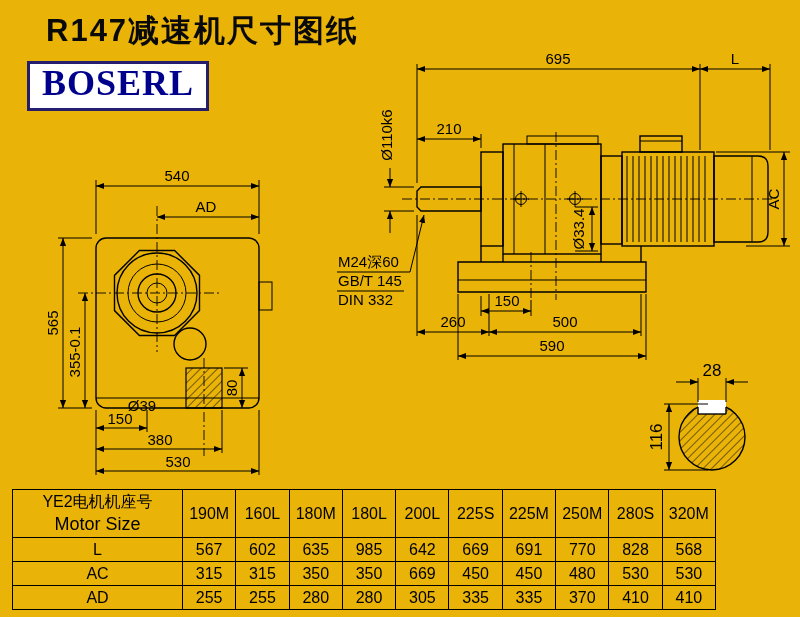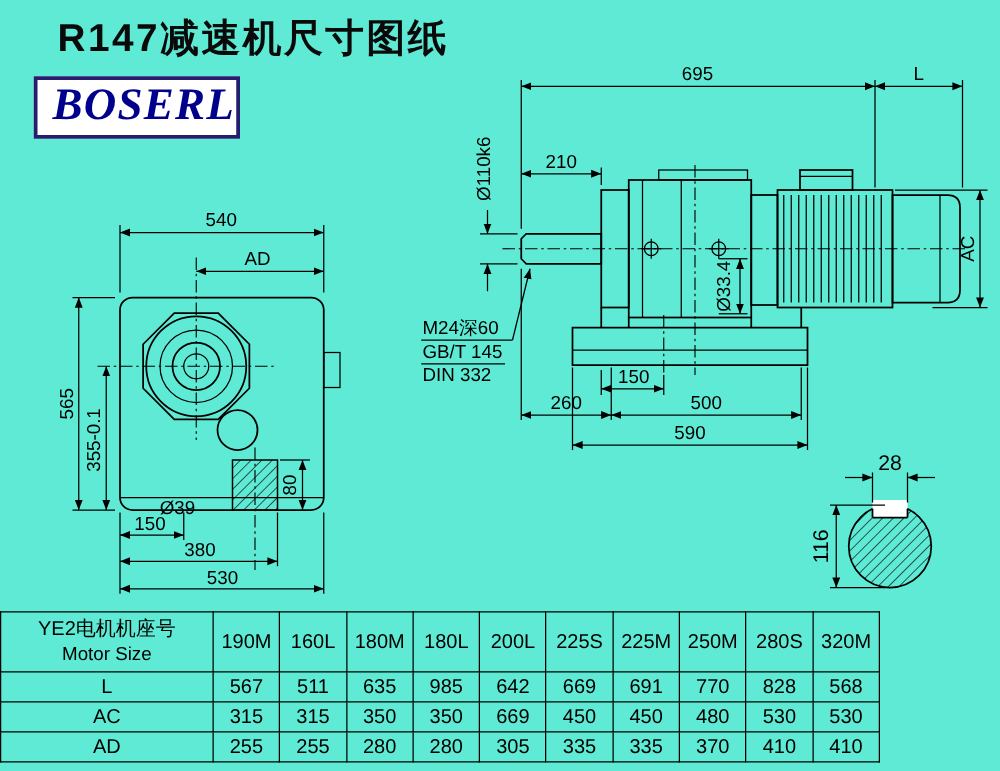--- a/index.html
+++ b/index.html
@@ -1,54 +1,54 @@
 <!DOCTYPE html>
 <html><head>
 <meta charset="utf-8">
 <style>
   * { box-sizing: border-box; }
   body { margin: 0; background: #fff; }
   .page {
     position: relative; width: 800px; height: 617px;
-    background: #5eead4; overflow: hidden;
+    background: #eab308; overflow: hidden;
     font-family: "Liberation Sans", sans-serif;
   }
   .title {
     position: absolute; left: 46px; top: 10px;
     font-size: 31px; font-weight: 700; color: #0a0a0a; letter-spacing: 2px;
   }
   .logo-box {
     position: absolute; left: 27px; top: 61px;
-    border: 3px solid #251d6e; background: #fff; padding: 1px 1px 5px 12px; font-style: italic;
+    border: 3px solid #251d6e; background: #fff; padding: 1px 12px 5px 12px;
   }
   .logo-text {
     font-family: "Liberation Serif", serif; font-size: 36px; font-weight: 700;
     color: #00008c; letter-spacing: 1px; line-height: 1.05; display: block;
   }
   svg.drawing { position: absolute; left: 0; top: 0; }
   svg .ln   { stroke: #000; stroke-width: 1.4; fill: none; }
   svg .thin { stroke: #000; stroke-width: 1; fill: none; }
   svg .dim-line { stroke: #000; stroke-width: 1; fill: none; }
   svg .cl   { stroke: #000; stroke-width: 0.9; fill: none; stroke-dasharray: 10 3 2 3; }
   svg text.dim {
     font-family: "Liberation Sans", sans-serif; font-size: 15px; fill: #000;
   }
   svg text.dim-lg { font-size: 17px; }
   .dim-table {
-    position: absolute; left: 0; top: 489px; width: 704px;
+    position: absolute; left: 12px; top: 489px; width: 704px;
     border-collapse: collapse; table-layout: fixed;
   }
   .dim-table td {
     border: 1px solid #000; text-align: center; vertical-align: middle;
     font-size: 16px; color: #000; padding: 0; height: 24px;
     font-family: "Liberation Sans", sans-serif;
   }
   .dim-table tr.head td { height: 48px; }
   .head-cn { font-size: 16px; line-height: 1.35; }
-  .head-en { font-size: 15px; line-height: 1.25; }
+  .head-en { font-size: 18px; line-height: 1.25; }
 </style>
 </head>
 <body>
 
 <div class="page">
 
   <div class="title">R147减速机尺寸图纸</div>
 
   <div class="logo-box">
     <span class="logo-text">BOSERL</span>
@@ -276,21 +276,21 @@
         <td>200L</td>
         <td>225S</td>
         <td>225M</td>
         <td>250M</td>
         <td>280S</td>
         <td>320M</td>
       </tr>
       <tr>
         <td>L</td>
         <td>567</td>
-        <td>511</td>
+        <td>602</td>
         <td>635</td>
         <td>985</td>
         <td>642</td>
         <td>669</td>
         <td>691</td>
         <td>770</td>
         <td>828</td>
         <td>568</td>
       </tr>
       <tr>

